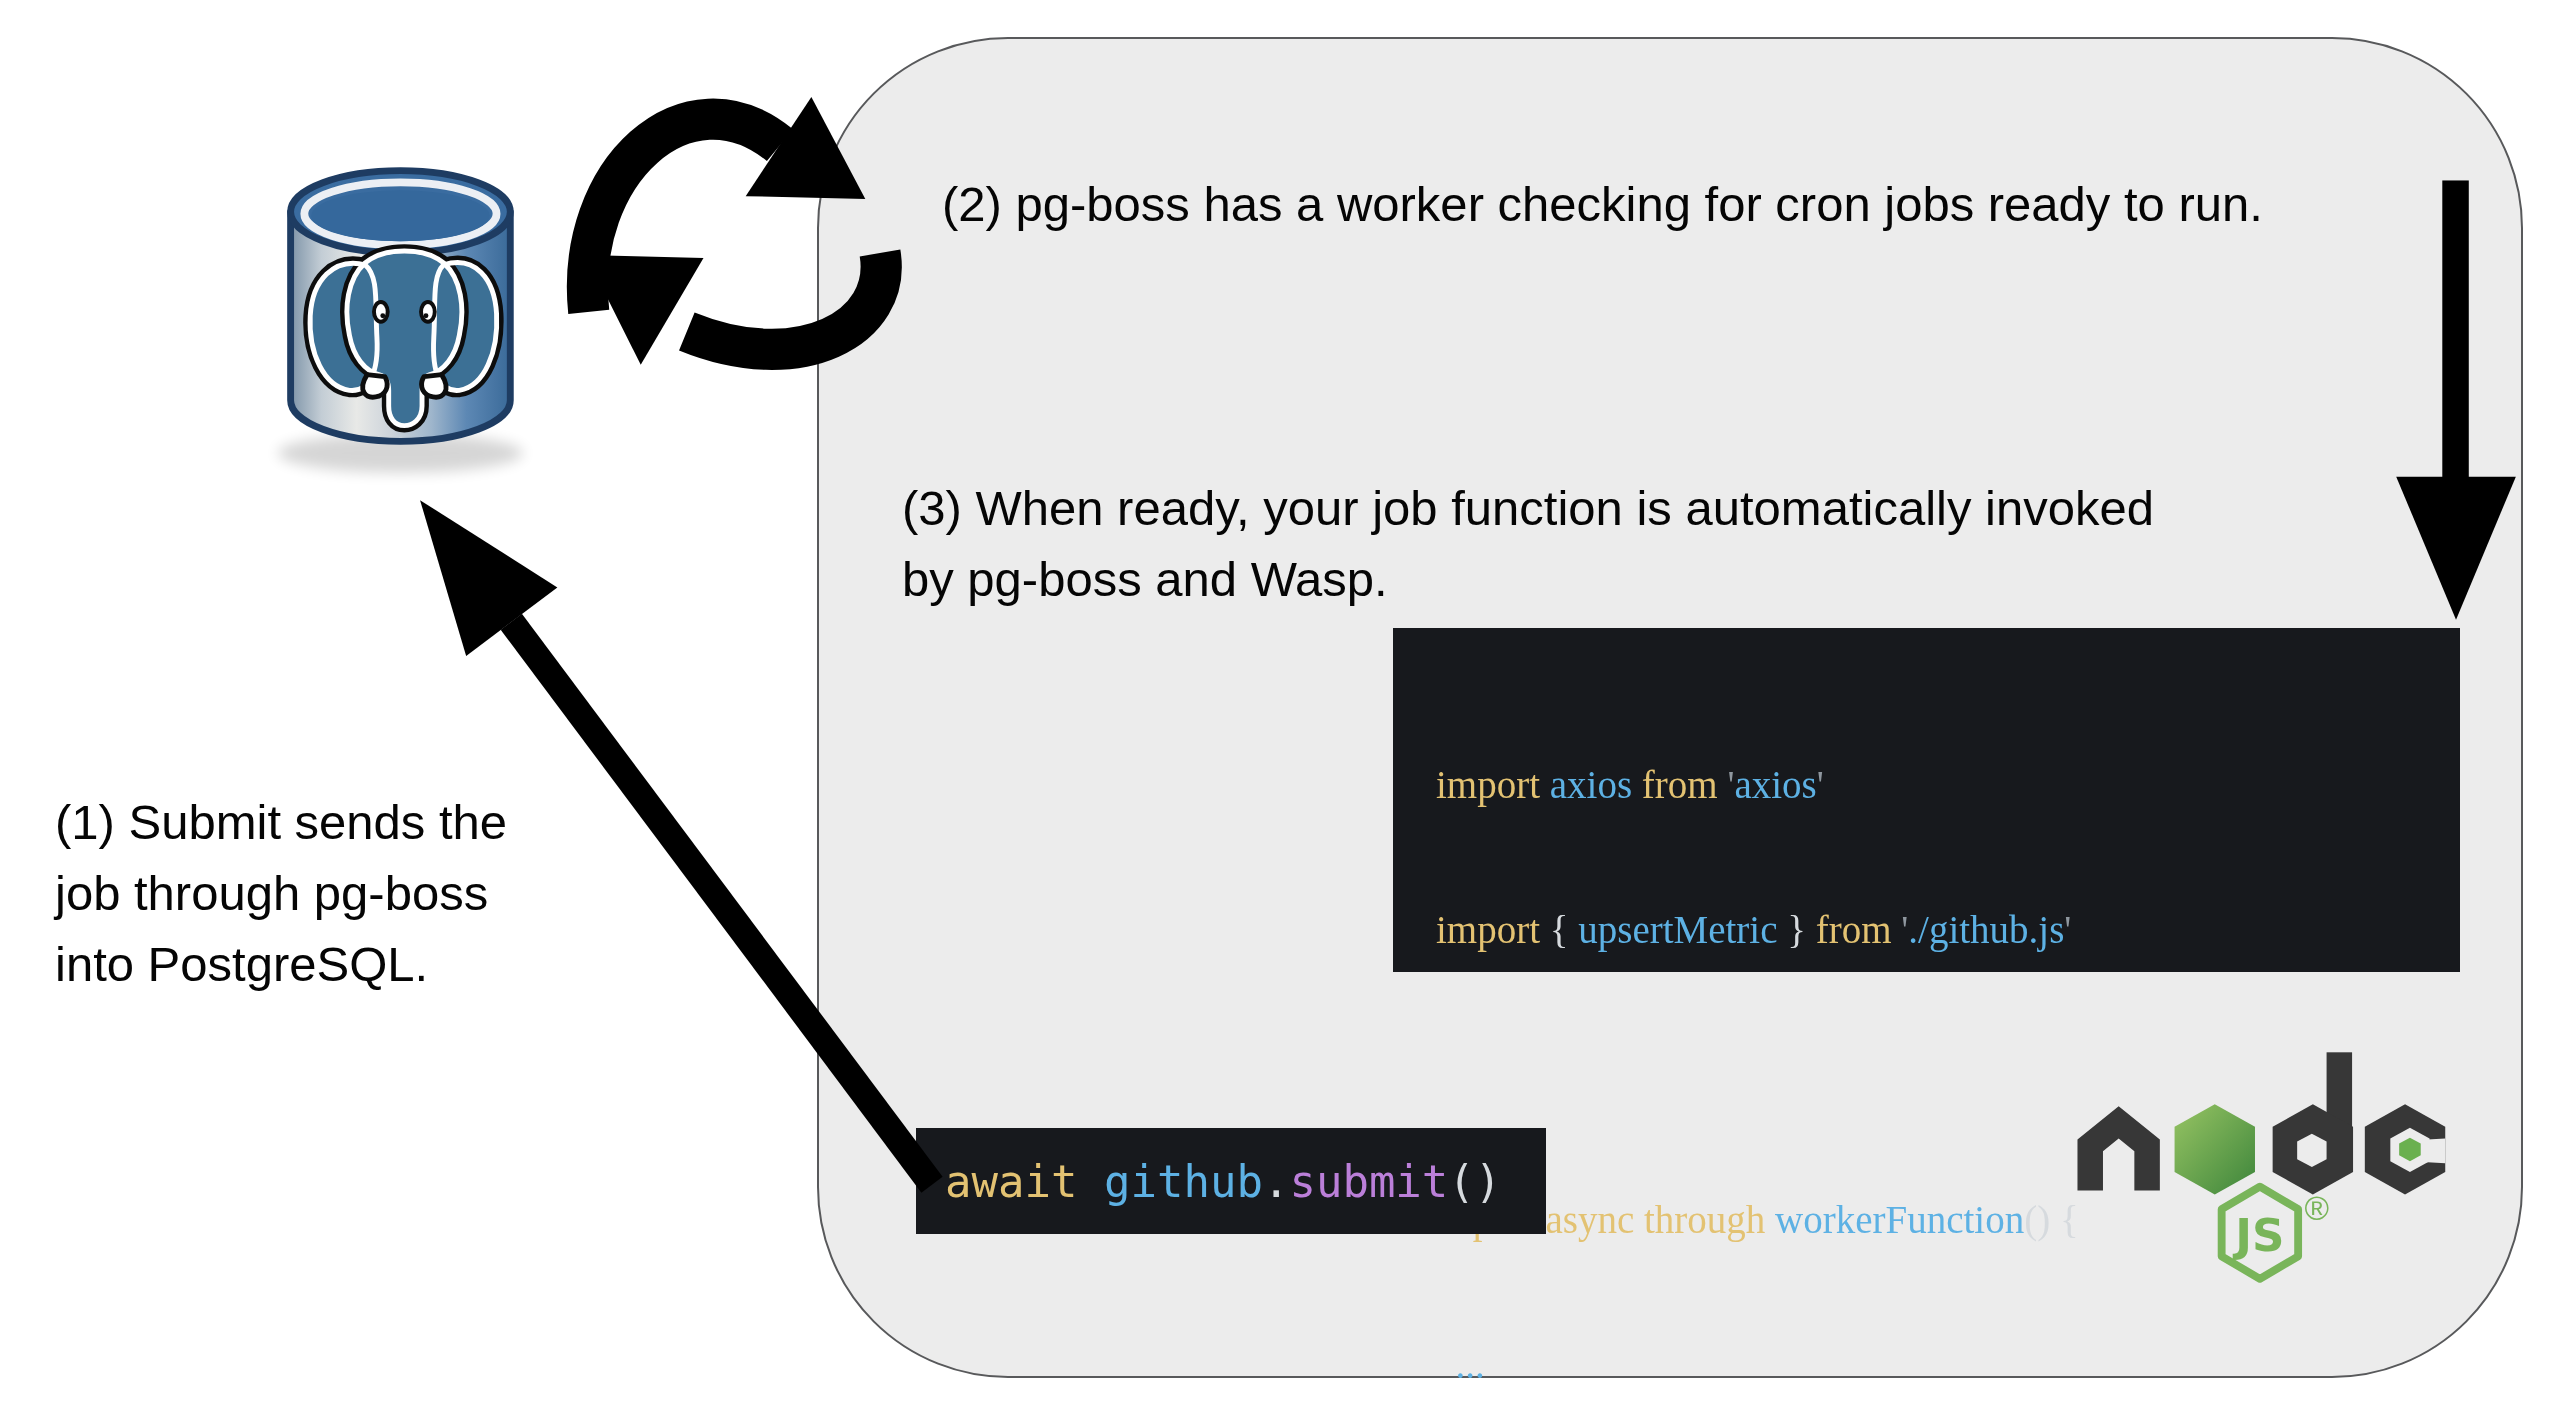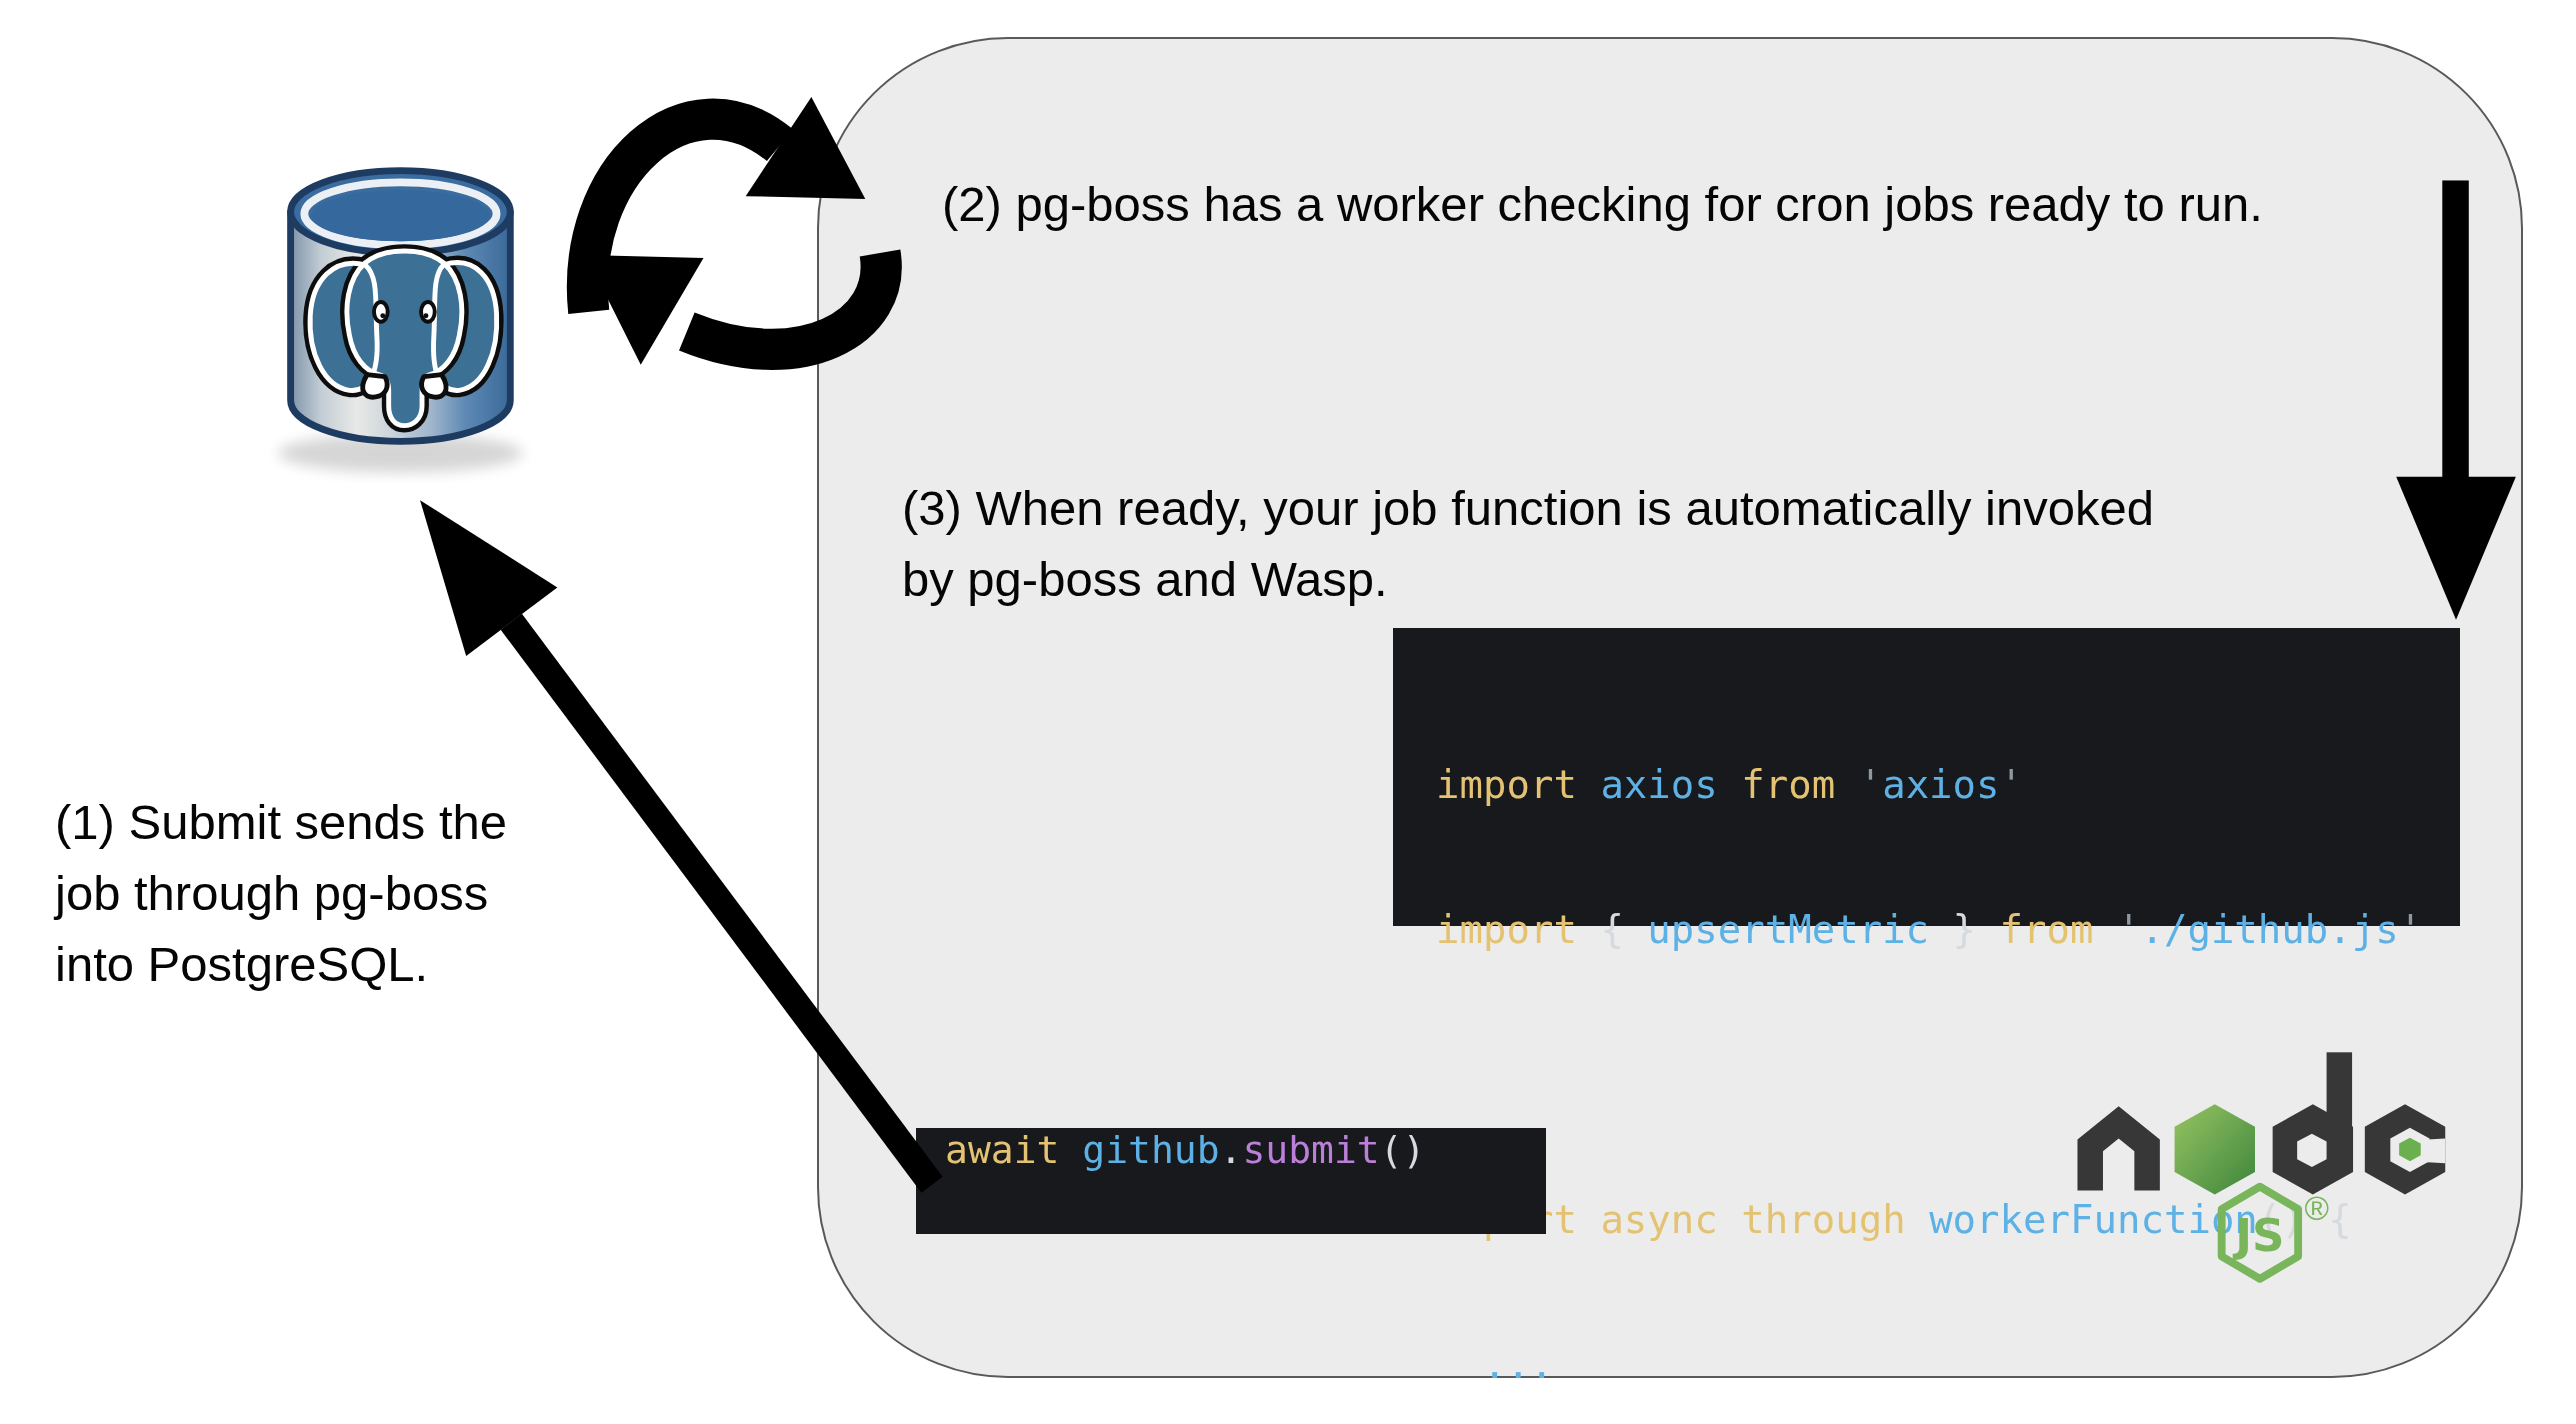--- a/index.html
+++ b/index.html
@@ -6,25 +6,25 @@
   #canvas{position:relative;width:2576px;height:1424px;background:#ffffff;overflow:hidden;
           font-family:"Liberation Sans",sans-serif;}
   .panel{position:absolute;left:817px;top:37px;width:1706px;height:1341px;
          background:#ececec;border:2.9px solid #58595b;border-radius:191px;box-sizing:border-box;}
   .annot{position:absolute;color:#050505;font-size:49px;line-height:71px;letter-spacing:0px;}
   #step2{left:902px;top:169px;margin-left:40px;}
   #step3{left:902px;top:473px;}
   #step1{left:55px;top:787px;}
   .codeblock{position:absolute;background:#17191d;font-family:"DejaVu Sans Mono",monospace;
              white-space:pre;box-sizing:border-box;}
-  #worker-code{left:1393px;top:628px;width:1067px;height:298px;padding:39px 13px 0 43px;
-               font-size:39px;}
+  #worker-code{left:1393px;top:628px;width:1067px;height:344px;padding:39px 13px 0 43px;
+               font-size:39px;font-family:Liberation Serif, serif;}
   #worker-code .cl{height:55px;line-height:55px;}
-  #submit-code{left:916px;top:1128px;width:630px;height:106px;font-size:38px;
-               display:flex;align-items:flex-start;padding-left:29px;}
+  #submit-code{left:916px;top:1128px;width:630px;height:106px;font-size:44px;
+               display:flex;align-items:center;padding-left:29px;}
   .kw{color:#e3c272}.id{color:#5db1e4}.st{color:#5db1e4}.qt{color:#8f979f}
   .pu{color:#d6dade}.fn{color:#bb7fd9}.pl{color:#d6dade}
   svg.overlay{position:absolute;left:0;top:0;}
   .js-badge-text{font-family:"DejaVu Sans",sans-serif;font-weight:bold;}
 </style>
 </head>
 <body>
 
 <div id="canvas">
 

